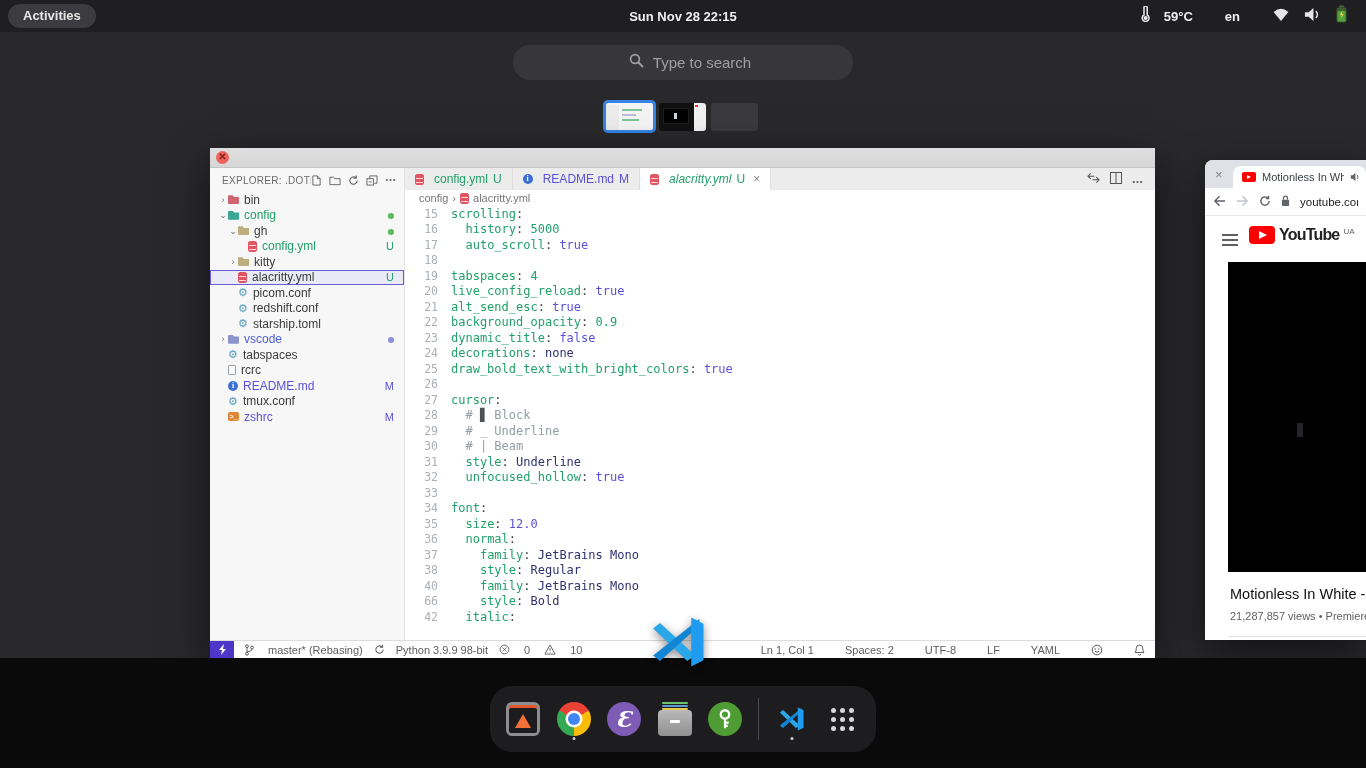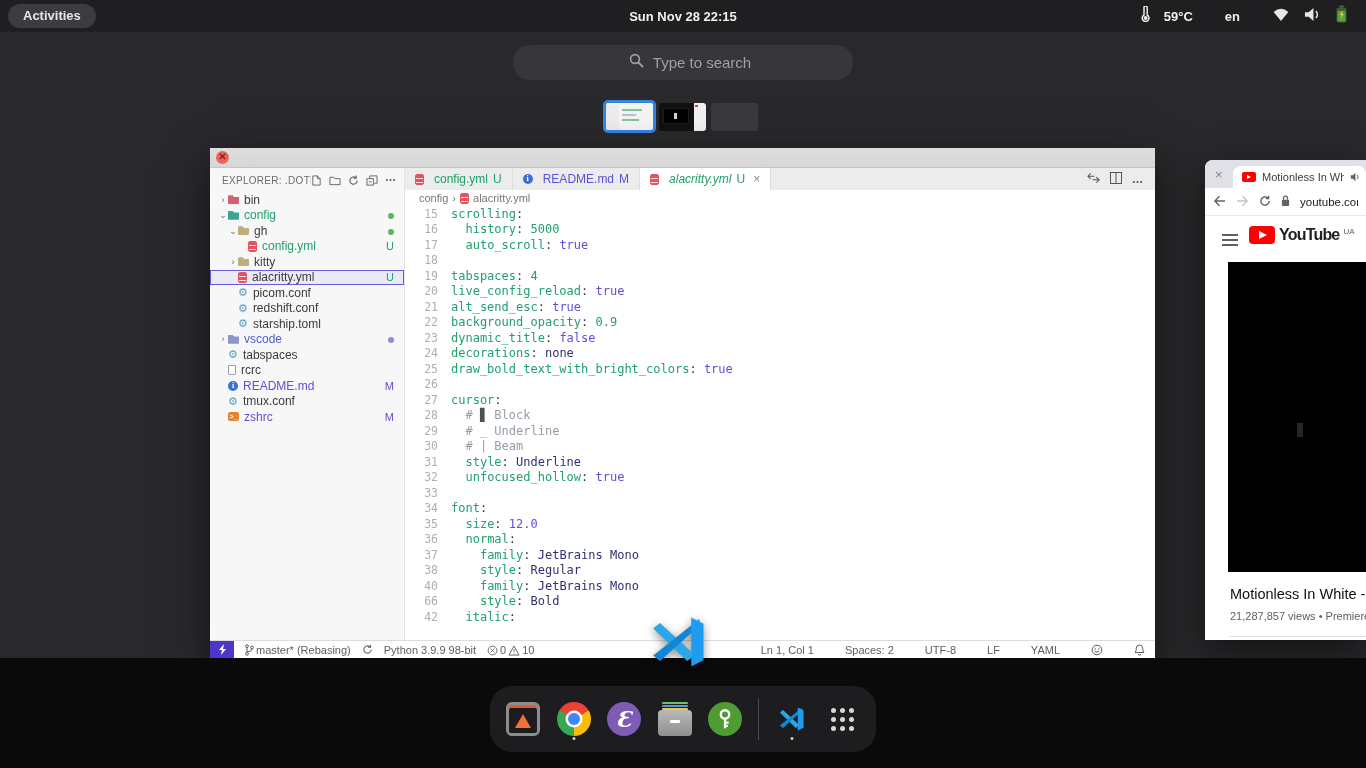--- a/index.html
+++ b/index.html
@@ -89,21 +89,21 @@
                font-size:12px; }
   .cl { height:15.5px; display:flex; align-items:center; }
   .cl .ln { width:46px; flex:0 0 46px; text-align:right; padding-right:13px; color:#a9b0b6; font-size:11.5px; }
   .cl pre { font-family:inherit; font-size:12px; white-space:pre; }
   .tk-key { color:#22a06b; } .tk-pun { color:#37393b; } .tk-num { color:#22a06b; }
   .tk-boo { color:#5b51d8; } .tk-val { color:#2f3170; } .tk-com { color:#959da5; } .tk-blk { color:#4d5156; }
 
   #vs-status { height:18px; flex:0 0 18px; background:#fff; border-top:1px solid #dcdcdc; display:flex;
                align-items:center; font-size:11px; color:#5d5d5d; }
   #vs-remote { width:24px; height:100%; background:#4e36c9; display:flex; align-items:center; justify-content:center; }
-  .st-item { display:flex; align-items:flex-end; gap:2px; margin-left:11px; white-space:nowrap; }
+  .st-item { display:flex; align-items:center; gap:14px; margin-left:11px; white-space:nowrap; }
   #vs-status-right { margin-left:auto; display:flex; align-items:center; margin-right:10px; }
   #vs-status-right .st-item { margin-left:31px; }
 
   
   #chrome { left:1205px; top:160px; width:161px; height:480px; background:#fff; border-radius:8px 0 0 0;
             overflow:hidden; display:flex; flex-direction:column; }
   #cr-tabstrip { height:28px; flex:0 0 28px; background:#dfe1e6; position:relative; }
   #cr-strip-close { position:absolute; left:10px; top:7px; color:#80868b; font-size:13px; }
   #cr-tab { position:absolute; left:28px; top:6px; right:0; height:22px; background:#fff;
             border-radius:8px 8px 0 0; display:flex; align-items:center; gap:6px; padding:0 6px 0 9px; }

